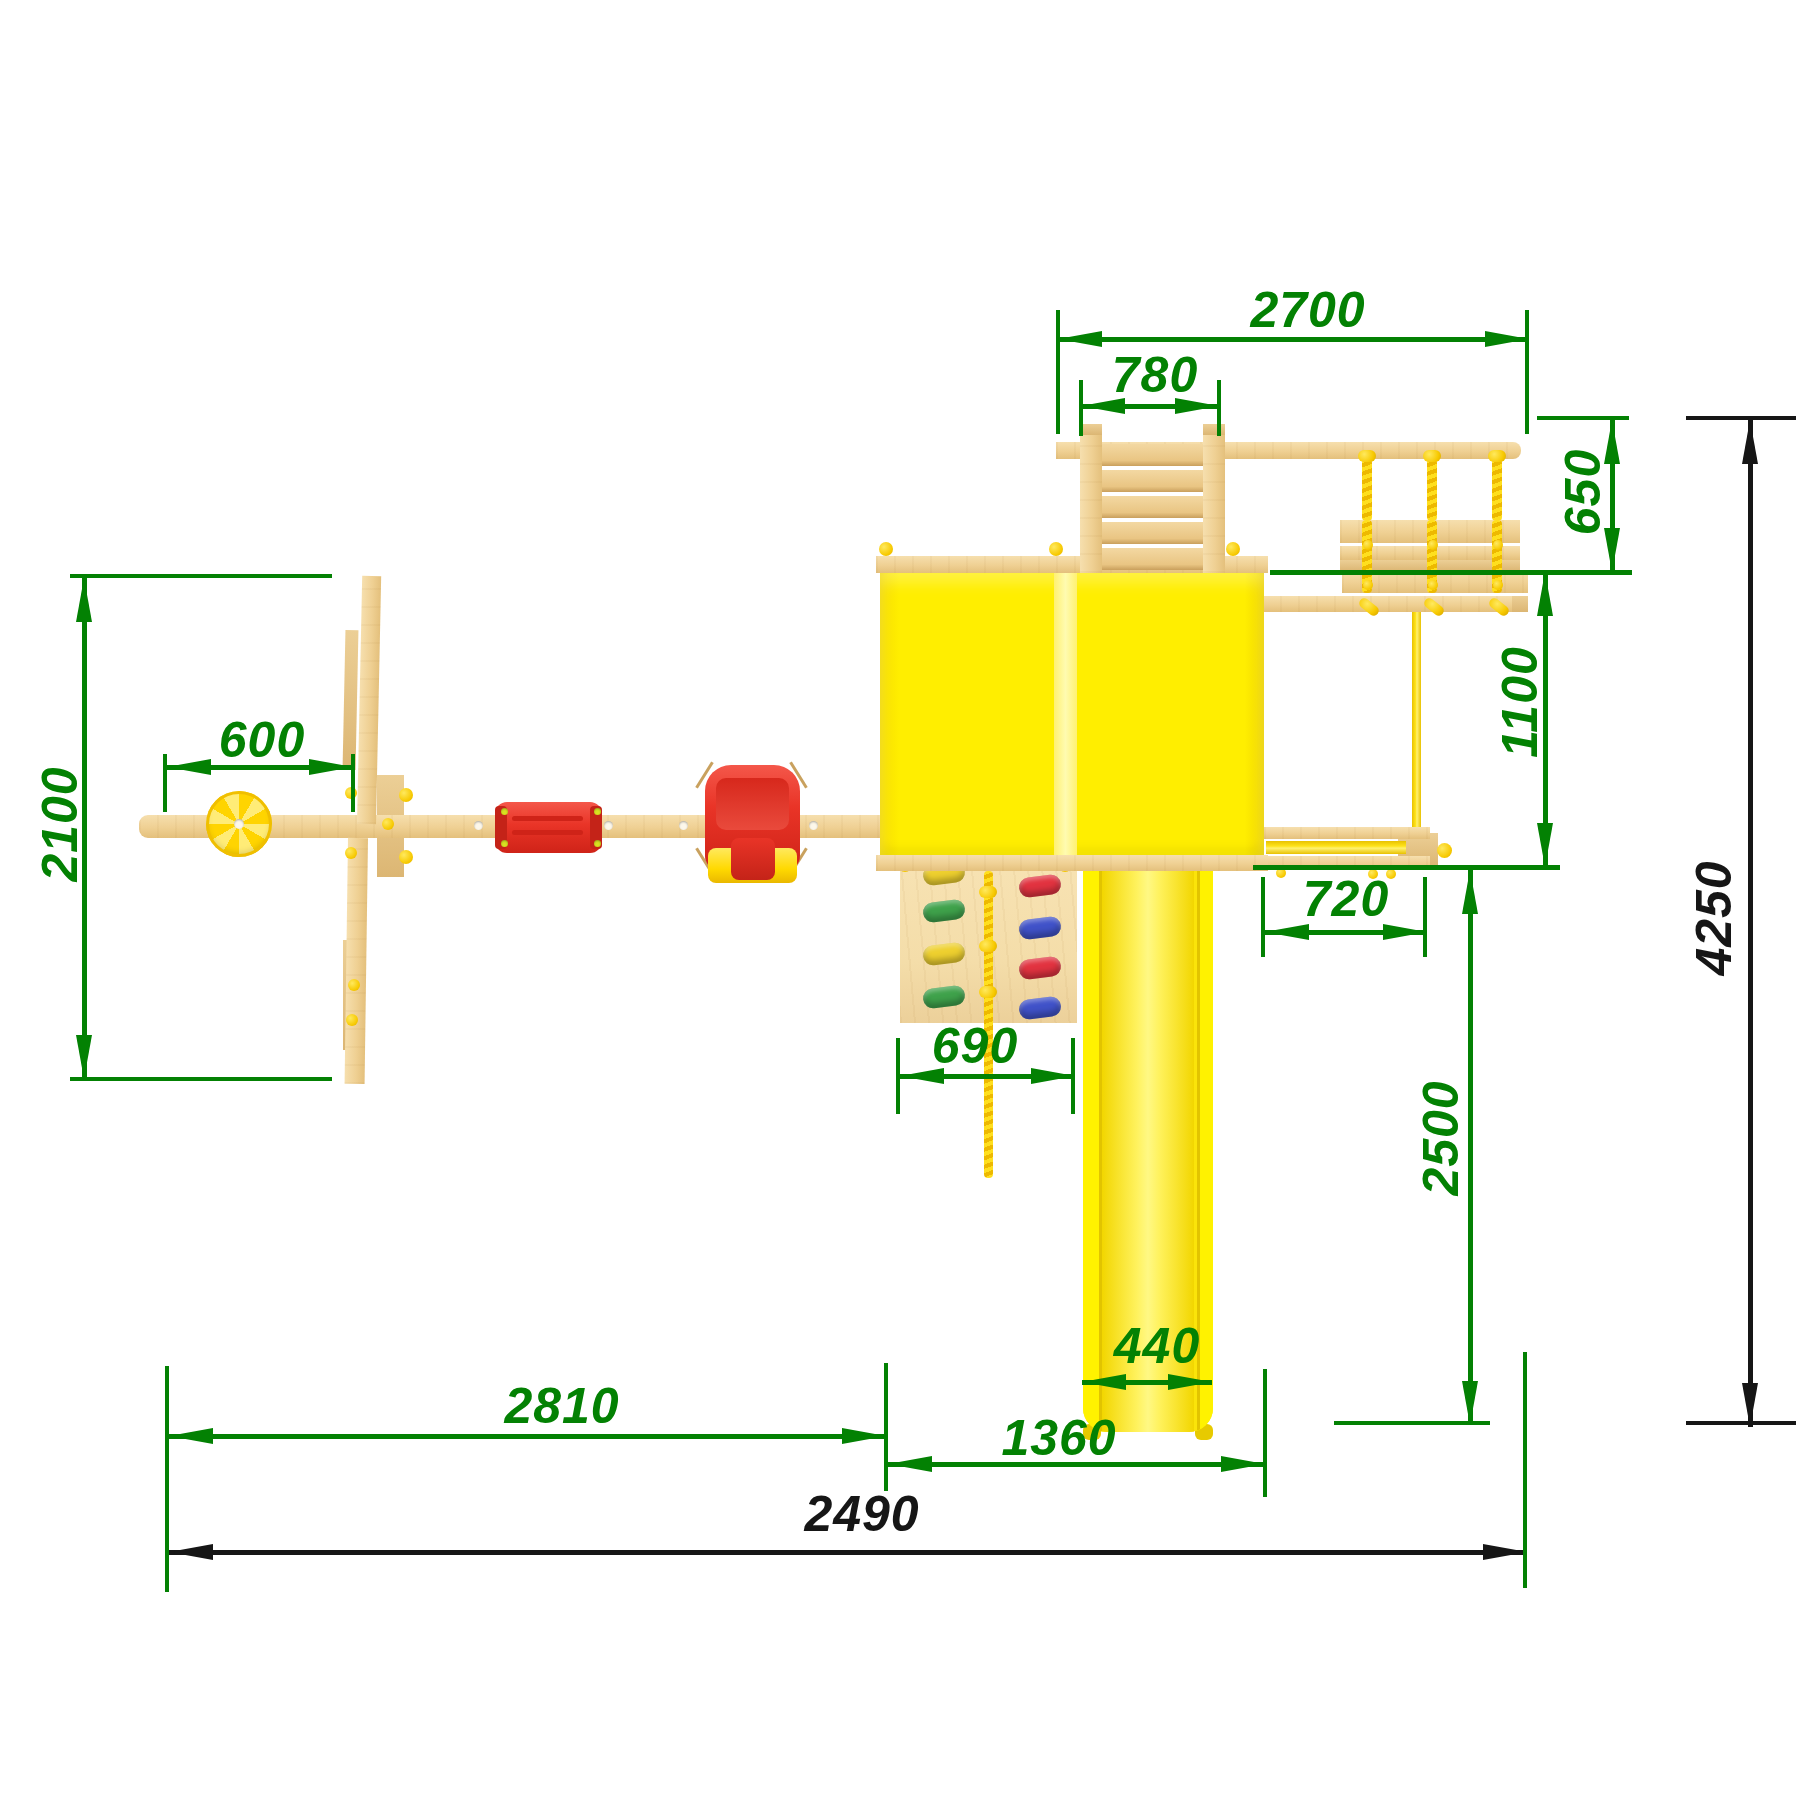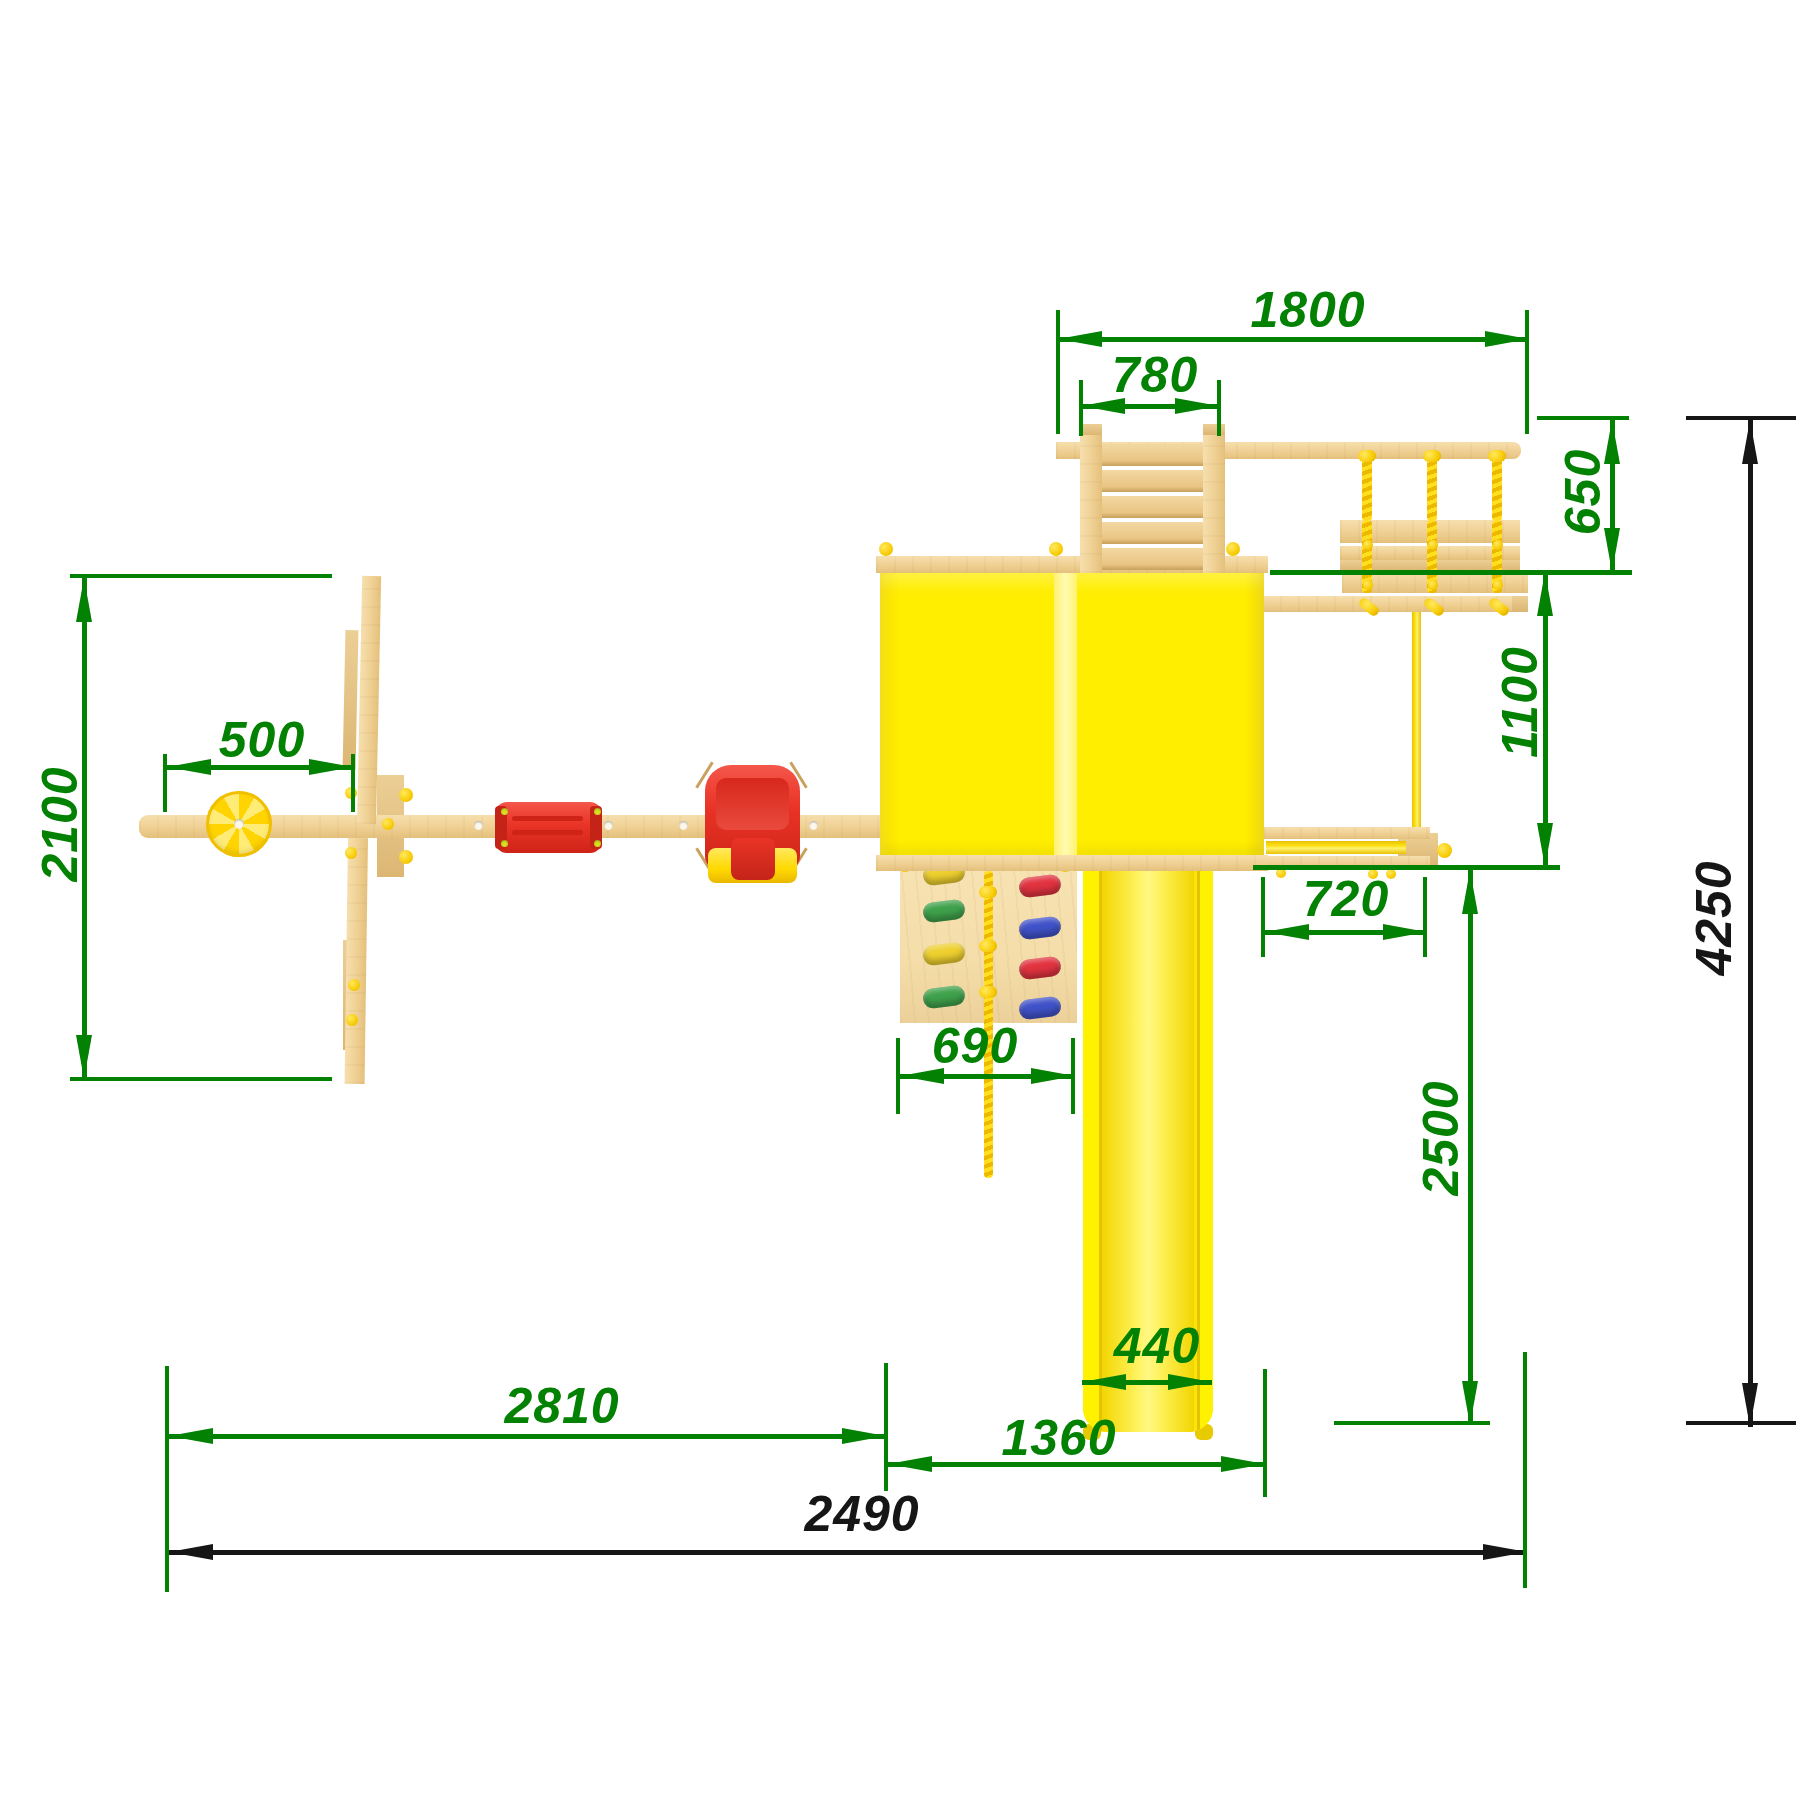--- a/index.html
+++ b/index.html
@@ -176,21 +176,21 @@
   <div class="cap" style="left:1058px;top:858px;width:14px;height:14px"></div>
   <div class="cap" style="left:1211px;top:856px;width:14px;height:14px"></div>
   <div class="wd" style="left:876px;top:855px;width:392px;height:16px"></div>
 
   <div class="dim">
     <div class="tk" style="left:1056px;top:310px;height:124px"></div>
     <div class="tk" style="left:1525px;top:310px;height:124px"></div>
     <div class="hl" style="left:1058px;top:337px;width:469px"></div>
     <div class="ar arl" style="left:1058px;top:331px"></div>
     <div class="ar arr" style="left:1485px;top:331px"></div>
-    <span class="lb" style="left:1308px;top:310px">1800</span>
+    <span class="lb" style="left:1308px;top:310px">2700</span>
   </div>
 
   <div class="dim">
     <div class="tk" style="left:1079px;top:380px;height:56px"></div>
     <div class="tk" style="left:1217px;top:380px;height:56px"></div>
     <div class="hl" style="left:1081px;top:404px;width:138px"></div>
     <div class="ar arl" style="left:1081px;top:398px"></div>
     <div class="ar arr" style="left:1175px;top:398px"></div>
     <span class="lb" style="left:1155px;top:375px">780</span>
   </div>
@@ -222,21 +222,21 @@
     <div class="ar ard" style="left:76px;top:1035px"></div>
     <span class="lb lbr" style="left:60px;top:824px">2100</span>
   </div>
 
   <div class="dim">
     <div class="tk" style="left:163px;top:754px;height:58px"></div>
     <div class="tk" style="left:351px;top:754px;height:58px"></div>
     <div class="hl" style="left:167px;top:765px;width:186px"></div>
     <div class="ar arl" style="left:167px;top:759px"></div>
     <div class="ar arr" style="left:309px;top:759px"></div>
-    <span class="lb" style="left:262px;top:740px">500</span>
+    <span class="lb" style="left:262px;top:740px">600</span>
   </div>
 
   <div class="dim">
     <div class="tk" style="left:896px;top:1038px;height:76px"></div>
     <div class="tk" style="left:1071px;top:1038px;height:76px"></div>
     <div class="hl" style="left:900px;top:1074px;width:175px"></div>
     <div class="ar arl" style="left:900px;top:1068px"></div>
     <div class="ar arr" style="left:1031px;top:1068px"></div>
     <span class="lb" style="left:975px;top:1046px">690</span>
   </div>

